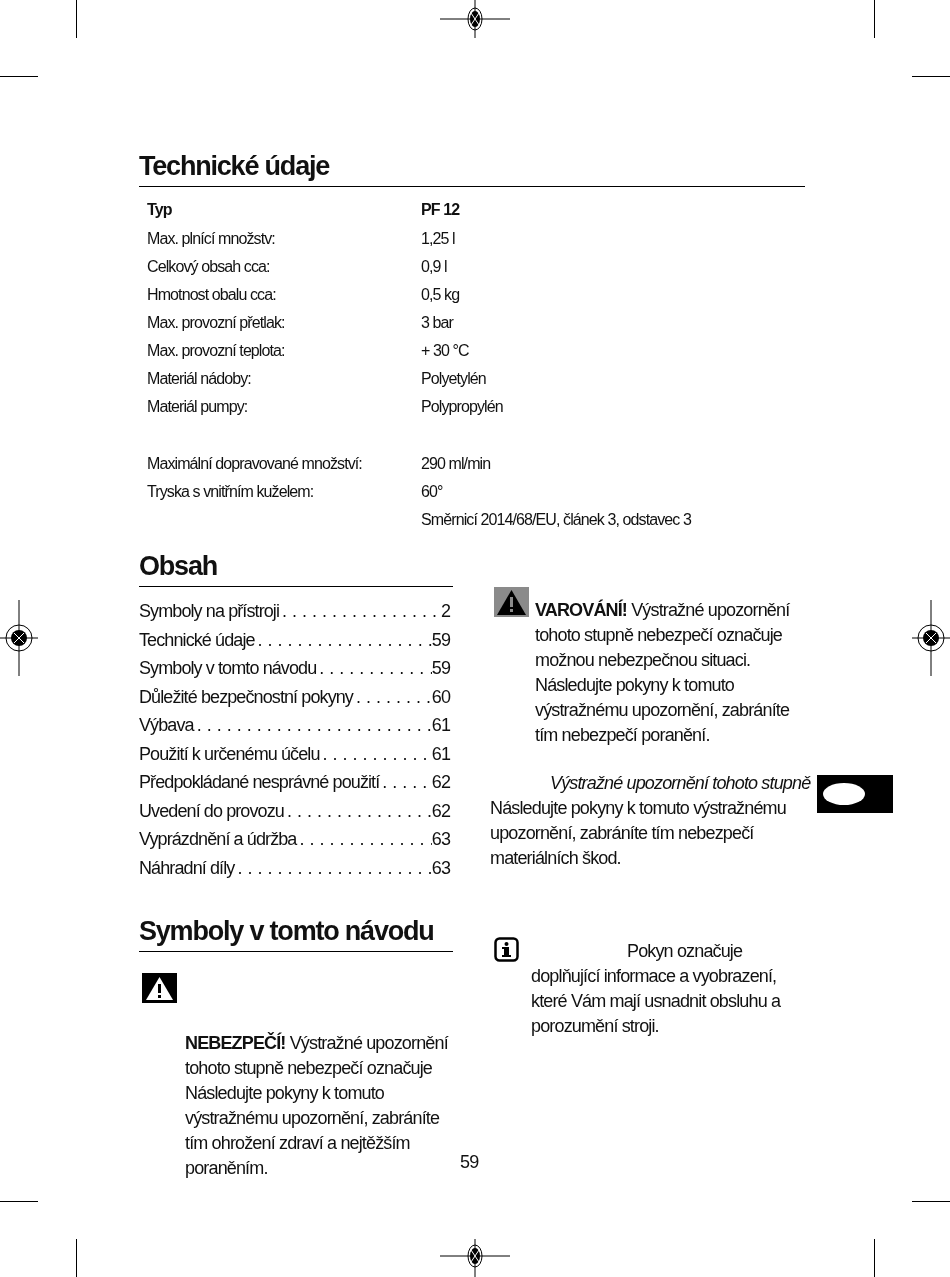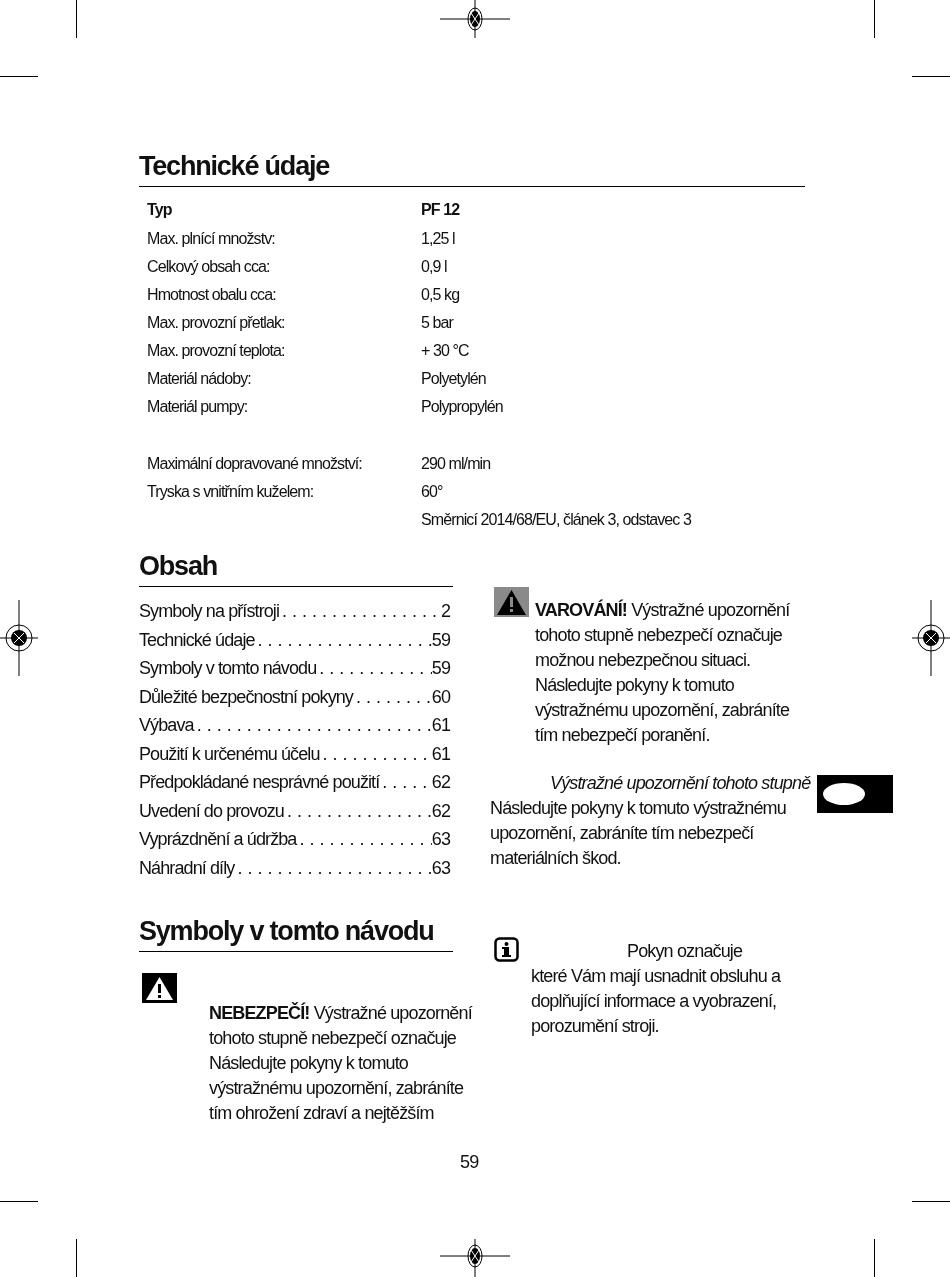--- a/index.html
+++ b/index.html
@@ -100,21 +100,21 @@
 <div class="spec-row" style="top:253px;">
   <span class="k">Celkový obsah cca:</span>
   <span class="v">0,9 l</span>
 </div>
 <div class="spec-row" style="top:281px;">
   <span class="k">Hmotnost obalu cca:</span>
   <span class="v">0,5 kg</span>
 </div>
 <div class="spec-row" style="top:309px;">
   <span class="k">Max. provozní přetlak:</span>
-  <span class="v">5 bar</span>
+  <span class="v">3 bar</span>
 </div>
 <div class="spec-row" style="top:337px;">
   <span class="k">Max. provozní teplota:</span>
   <span class="v">+ 30 °C</span>
 </div>
 <div class="spec-row" style="top:365px;">
   <span class="k">Materiál nádoby:</span>
   <span class="v">Polyetylén</span>
 </div>
 <div class="spec-row" style="top:393px;">
@@ -191,26 +191,27 @@
 
 <h1 class="section" style="left:139px;top:915px;">Symboly v tomto návodu</h1>
 <div class="rule" style="left:139px;top:951px;width:314px;"></div>
 
 <svg class="icon-box" style="left:142px;top:973px;" width="35" height="30" viewBox="0 0 35 30">
   <rect x="0" y="0" width="35" height="30" fill="#000"></rect>
   <polygon points="17.5,4 31,27 4,27" fill="#fff"></polygon>
   <rect x="16" y="11" width="3" height="9" fill="#000"></rect>
   <rect x="16" y="22" width="3" height="3" fill="#000"></rect>
 </svg>
-<div class="para" style="left:185px;top:1001px;width:270px;margin-left:24px;">
+<div class="para" style="left:185px;top:1031px;width:270px;">
   <div><b>NEBEZPEČÍ!</b> <span>Výstražné upozornění</span></div>
   <div>tohoto stupně nebezpečí označuje</div>
   <div>Následujte pokyny k tomuto</div>
   <div>výstražnému upozornění, zabráníte</div>
   <div>tím ohrožení zdraví a nejtěžším</div>
+  <div>poraněním.</div>
 </div>
 
 <svg class="icon-box" style="left:494px;top:587px;" width="35" height="30" viewBox="0 0 35 30">
   <rect x="0" y="0" width="35" height="30" fill="#8a8a8a"></rect>
   <polygon points="17.5,3 32,28 3,28" fill="#000"></polygon>
   <rect x="16" y="10" width="3" height="10" fill="#8a8a8a"></rect>
   <rect x="16" y="22" width="3" height="3" fill="#8a8a8a"></rect>
 </svg>
 <div class="para" style="left:535px;top:598px;width:280px;">
   <div><b>VAROVÁNÍ!</b> <span>Výstražné upozornění</span></div>
@@ -230,22 +231,22 @@
 
 <svg class="icon-box" style="left:494px;top:937px;" width="25" height="25" viewBox="0 0 25 25">
   <rect x="1.5" y="1.5" width="22" height="22" rx="4" ry="4" fill="#fff" stroke="#000" stroke-width="2.5"></rect>
   <circle cx="12.5" cy="7" r="2" fill="#000"></circle>
   <rect x="10" y="10" width="5" height="9" fill="#000"></rect>
   <rect x="8" y="10" width="4" height="2" fill="#000"></rect>
   <rect x="8" y="18" width="9" height="2" fill="#000"></rect>
 </svg>
 <div class="para" style="left:531px;top:939px;width:290px;">
   <div style="padding-left:96px;">Pokyn označuje</div>
+  <div>doplňující informace a vyobrazení,</div>
   <div>které Vám mají usnadnit obsluhu a</div>
-  <div>doplňující informace a vyobrazení,</div>
   <div>porozumění stroji.</div>
 </div>
 
 <div class="lang-tab">
   <div class="oval"></div>
 </div>
 
 <div class="page-num">59</div>
 
 </body></html>

